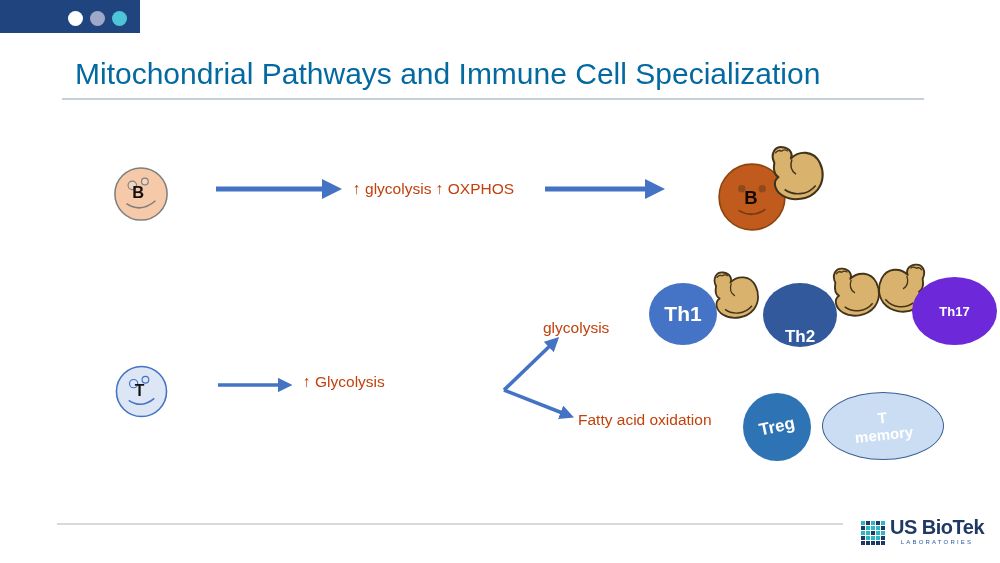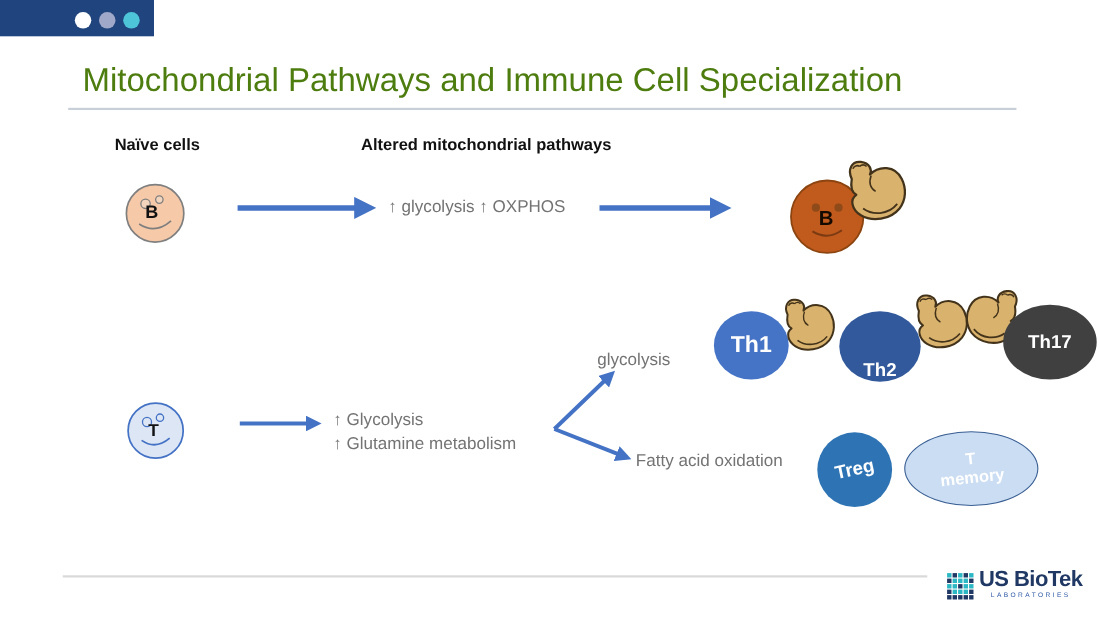--- a/index.html
+++ b/index.html
@@ -8,41 +8,41 @@
 
   
   .chrome-bar{position:absolute; left:0; top:0; width:140px; height:33px; background:#20457E;}
   .dot{position:absolute; top:11px; width:15px; height:15px; border-radius:50%;}
   .dot-white{left:68px; background:#FFFFFF;}
   .dot-purple{left:90px; background:#9FA8C8;}
   .dot-teal{left:112px; background:#4EC4D9;}
 
   
   .title{position:absolute; left:75px; top:57px; width:870px; font-size:30px; font-weight:500;
-         color:#4d7c0f; letter-spacing:0px; white-space:nowrap;}
+         color:#0369a1; letter-spacing:0px; white-space:nowrap;}
   .title-rule{position:absolute; left:62px; top:98px; width:862px; height:2px; background:#C9CFD6;}
 
   
   .col-head{position:absolute; font-size:15px; font-weight:bold; color:#111; text-align:center;}
   .head-naive{left:70px; top:123px; width:146px;}
   .head-altered{left:292px; top:123px; width:300px;}
   .head-activated{left:648px; top:122px; width:300px;}
 
-  .txt{position:absolute; font-size:15.5px; color:#737373; white-space:nowrap;}
+  .txt{position:absolute; font-size:15.5px; color:#c2410c; white-space:nowrap;}
 
   .cellsvg{position:absolute;}
   .muscle{position:absolute;}
   .muscle.flip{transform:scaleX(-1);}
 
   
   .blob{position:absolute; border-radius:50%; display:flex; align-items:center; justify-content:center;
         color:#fff; font-weight:bold;}
   .th1{left:649px; top:283px; width:68px; height:62px; background:#4573C6; font-size:21px; z-index:2;}
   .th2{left:763px; top:283px; width:74px; height:64px; background:#32599B; font-size:17px; z-index:2;align-items:flex-end;}
-  .th17{left:912px; top:277px; width:85px; height:68px; background:#404040; font-size:17px; z-index:2;}
+  .th17{left:912px; top:277px; width:85px; height:68px; background:#6d28d9; font-size:13px; z-index:2;}
   .treg{left:743px; top:393px; width:68px; height:68px; background:#2E74B5; font-size:17px;}
   .treg span{transform:rotate(-12deg); display:inline-block;}
   .tmem{left:822px; top:392px; width:120px; height:66px; background:#CBDDF2; border:1.5px solid #3A5F94;
         font-size:15px; line-height:17px; text-align:center;}
   .tmem .inner{transform:rotate(-6deg); display:inline-block;}
 
   .z-front{z-index:3;}
   .z-back{z-index:1;}
 
   
@@ -79,22 +79,20 @@
 
   <div class="chrome-bar">
     <span class="dot dot-white"></span>
     <span class="dot dot-purple"></span>
     <span class="dot dot-teal"></span>
   </div>
 
   <div class="title">Mitochondrial Pathways and Immune Cell Specialization</div>
   <div class="title-rule"></div>
 
-  <div class="col-head head-naive">Naïve cells</div>
-  <div class="col-head head-altered">Altered mitochondrial pathways</div>
 
   <svg class="cellsvg" style="left:112px; top:165px;" width="58" height="58" viewBox="0 0 60 60">
     <circle cx="30" cy="30" r="27" fill="#F6C9A8" stroke="#7F7F7F" stroke-width="1.6"></circle>
     <circle cx="21" cy="21" r="4.4" fill="#F3D4BC" stroke="#7F7F7F" stroke-width="1.2"></circle>
     <circle cx="34" cy="17" r="3.5" fill="#F3D4BC" stroke="#7F7F7F" stroke-width="1.2"></circle>
     <path d="M15 40 Q30 50 45 37" fill="none" stroke="#7F7F7F" stroke-width="1.6"></path>
     <text x="27" y="34" text-anchor="middle" font-size="17" font-weight="bold" fill="#111">B</text>
   </svg>
 
   <svg class="cellsvg" style="left:214px; top:178px;" width="134" height="22" viewBox="0 0 134 22">
@@ -125,21 +123,20 @@
     <path d="M15 37 Q28 46 41 35" fill="none" stroke="#4472C4" stroke-width="1.6"></path>
     <text x="26" y="33" text-anchor="middle" font-size="16" font-weight="bold" fill="#111">T</text>
   </svg>
 
   <svg class="cellsvg" style="left:216px; top:376px;" width="82" height="18" viewBox="0 0 82 18">
     <line x1="2" y1="9" x2="72" y2="9" stroke="#4472C4" stroke-width="3.6" marker-end="url(#ah)"></line>
   </svg>
 
   <div class="txt" style="left:303px; top:371px; line-height:22px;">
     <div>↑ Glycolysis</div>
-    <div>↑ Glutamine metabolism</div>
   </div>
 
   <svg class="cellsvg" style="left:498px; top:328px;" width="90" height="100" viewBox="0 0 90 100">
     <line x1="6" y1="62" x2="58" y2="12" stroke="#4472C4" stroke-width="3.6" marker-end="url(#ah)"></line>
     <line x1="6" y1="62" x2="72" y2="88" stroke="#4472C4" stroke-width="3.6" marker-end="url(#ah)"></line>
   </svg>
 
   <div class="txt" style="left:543px; top:319px;">glycolysis</div>
 
   <div class="txt" style="left:578px; top:409px; line-height:22px;">

